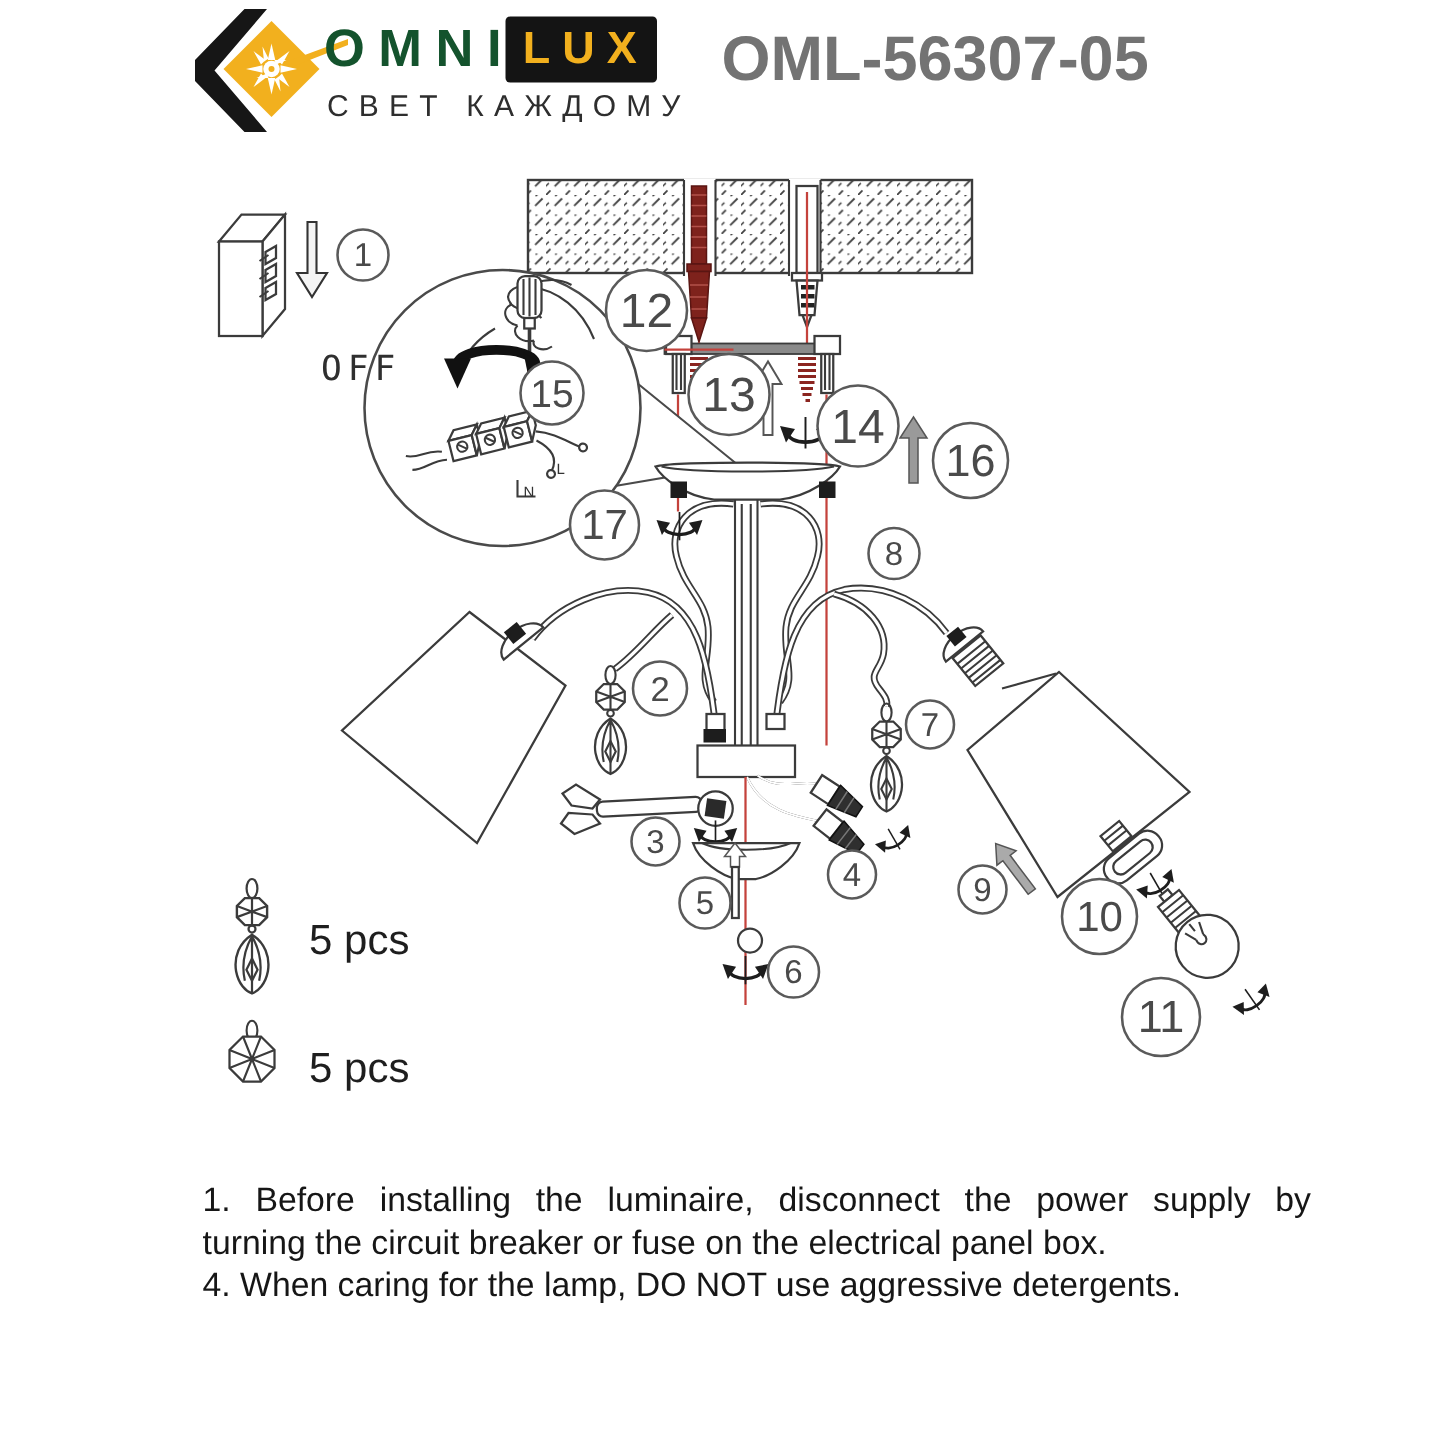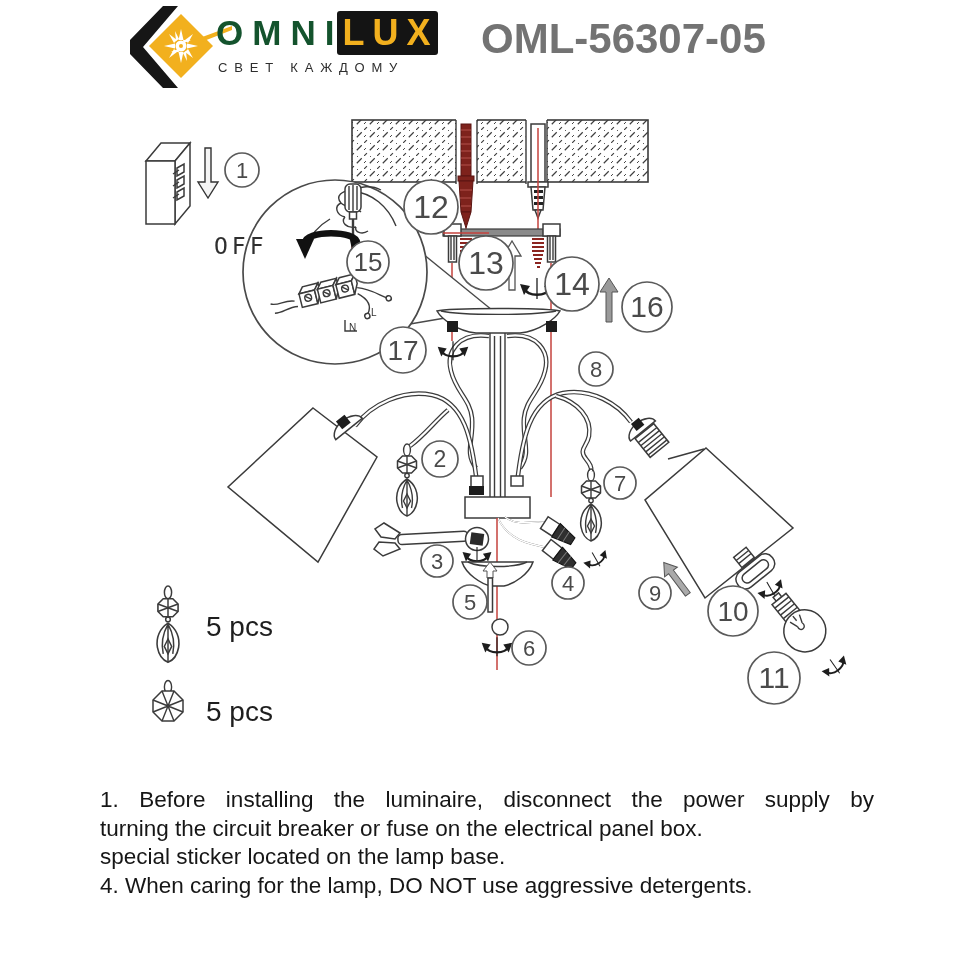--- a/index.html
+++ b/index.html
@@ -4,34 +4,34 @@
 <style>
   html,body{margin:0;padding:0;background:#fff;}
   body{width:970px;height:970px;position:relative;overflow:hidden;
        font-family:"Liberation Sans",sans-serif;color:#1c1c1c;}
   .abs{position:absolute;}
   
   #brand-word1{position:absolute;left:216px;top:13px;font-size:35px;font-weight:700;
                letter-spacing:9px;color:#14532d;}
   #lux-box{position:absolute;left:337px;top:11px;width:101px;height:44px;background:#141414;
            border-radius:3px;display:flex;align-items:center;justify-content:center;}
-  #brand-word2{font-size:36px;font-weight:700;letter-spacing:8px;color:#F2B01E;margin-left:6px;}
-  #brand-tagline{position:absolute;left:218px;top:60px;font-size:13px;font-weight:500;
+  #brand-word2{font-size:30px;font-weight:700;letter-spacing:8px;color:#F2B01E;margin-left:6px;}
+  #brand-tagline{position:absolute;left:218px;top:60px;font-size:20px;font-weight:500;
                  letter-spacing:6.8px;color:#2e2e2e;white-space:nowrap;}
   #model-number{position:absolute;left:481px;top:15px;width:300px;font-size:42px;font-weight:700;
                 letter-spacing:0px;color:#737373;white-space:nowrap;}
   
   #off-label{position:absolute;left:214px;top:189px;font-family:"DejaVu Sans Mono",monospace;
              font-size:23px;letter-spacing:4px;color:#2f2f2f;margin-top:44px;}
   .qty{position:absolute;left:206px;font-size:28px;color:#1e1e1e;}
   #qty-0{top:611px;} #qty-1{top:696px;}
   
   #instructions{position:absolute;left:100px;top:786px;width:774px;font-size:22.5px;
                 line-height:28.6px;color:#161616;}
-  #instructions .line{text-align:left;}
+  #instructions .line{text-align:left;margin-left:35px;}
   #instructions .line.j{text-align:justify;text-align-last:justify;}
   
   svg text{font-family:"Liberation Sans",sans-serif;}
   .ln{stroke:#3b3b3b;fill:none;stroke-width:1.4;}
   .lnf{stroke:#3b3b3b;fill:#fff;stroke-width:1.5;}
   .dbl-o{stroke:#3b3b3b;fill:none;stroke-width:4.6;}
   .dbl-i{stroke:#fff;fill:none;stroke-width:2.2;}
   .red{stroke:#C4423C;fill:none;stroke-width:1.5;}
   .dred{fill:#7E221C;stroke:#5a1512;stroke-width:1;}
   .callout circle{fill:#fff;stroke:#5a5a5a;stroke-width:1.7;}
@@ -401,15 +401,14 @@
   <div id="model-number">OML-56307-05</div>
 </div>
 
 <div id="off-label">OFF</div>
 <div id="qty-0" class="qty">5 pcs</div>
 <div id="qty-1" class="qty">5 pcs</div>
 
 <div id="instructions">
   <div class="line j">1.  Before  installing  the  luminaire,  disconnect  the  power  supply  by</div>
   <div class="line">turning the circuit breaker or fuse on the electrical panel box.</div>
-  <div class="line">special sticker located on the lamp base.</div>
   <div class="line">4. When caring for the lamp, DO NOT use aggressive  detergents.</div>
 </div>
 
 </body></html>

